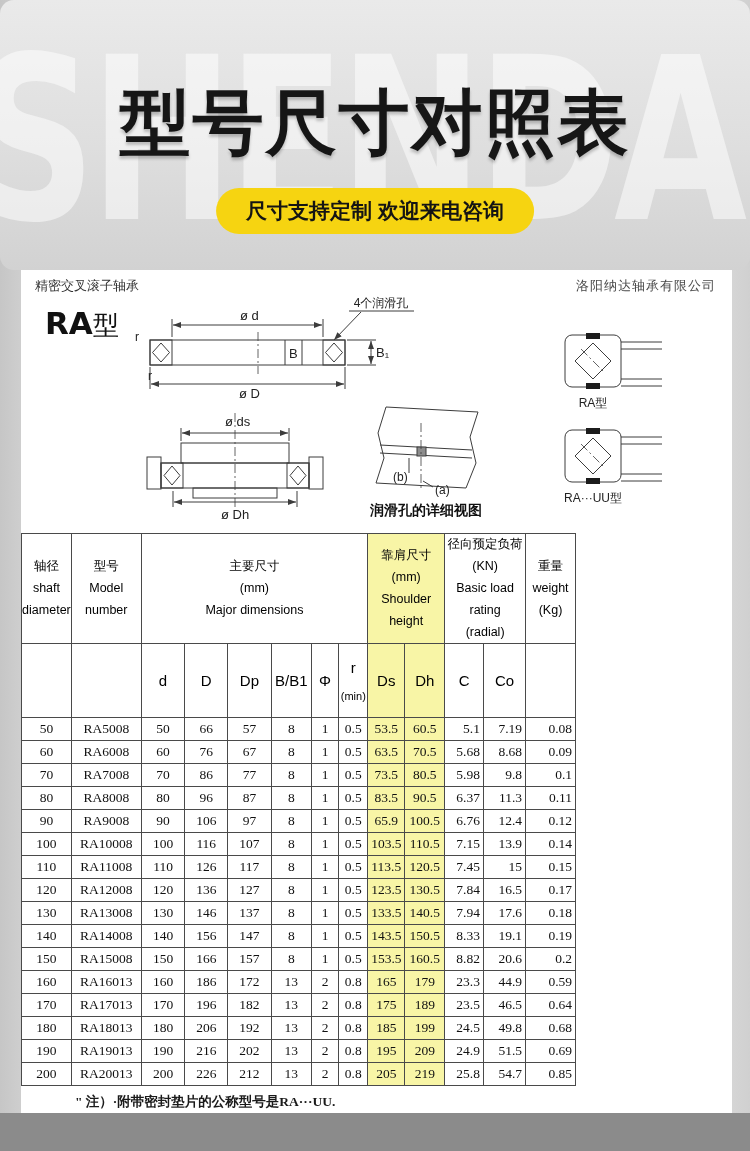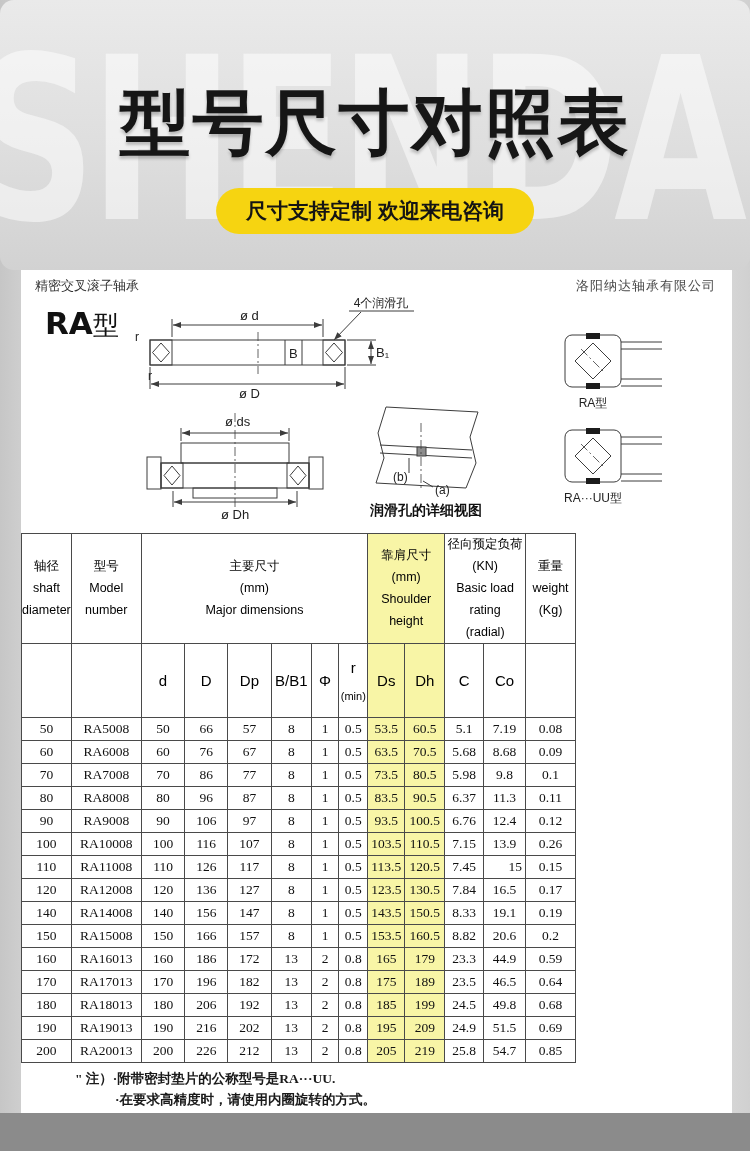--- a/index.html
+++ b/index.html
@@ -48,21 +48,21 @@
   
   table { border-collapse: collapse; table-layout: fixed;
           width: 555px; font-family: "Liberation Serif", serif; }
   th, td { border: 1px solid #4a4a4a; }
   thead tr.h1 th { height: 90px; font-weight: normal; font-size: 12.5px; line-height: 1.75;
                    white-space: pre-line; vertical-align: middle; font-family: "Liberation Sans", sans-serif; }
   thead tr.h2 th { height: 74px; font-weight: normal; font-size: 15px; vertical-align: middle;
                    font-family: "Liberation Sans", sans-serif; }
   thead .rmin { display: block; font-size: 11px; margin-top: 14px; }
   tbody td { height: 23px; font-size: 13.5px; text-align: center; padding: 0 3px; color: #111; }
-  td.num-left { text-align: center; }
+  td.num-left { text-align: right; }
   td.num-right { text-align: right; }
   .yellow { background: #f8f5a6; }
 
   
   .notes { margin: 6px 0 0 54px; font-family: "Liberation Serif", serif;
            font-size: 13.5px; font-weight: 600; color: #1a1a1a; line-height: 1.55; }
   .notes .n2 { margin-left: 40px; }
 
   .bottom-bar { height: 38px; background: #8b8b8b; }
 </style>
@@ -317,40 +317,40 @@
           </tr>
           <tr>
             <td>90</td>
             <td>RA9008</td>
             <td>90</td>
             <td>106</td>
             <td>97</td>
             <td>8</td>
             <td>1</td>
             <td>0.5</td>
-            <td class="yellow">93.5</td>
+            <td class="yellow">65.9</td>
             <td class="yellow">100.5</td>
             <td class="num-left">6.76</td>
             <td class="num-left">12.4</td>
             <td class="num-left">0.12</td>
           </tr>
           <tr>
             <td>100</td>
             <td>RA10008</td>
             <td>100</td>
             <td>116</td>
             <td>107</td>
             <td>8</td>
             <td>1</td>
             <td>0.5</td>
             <td class="yellow">103.5</td>
             <td class="yellow">110.5</td>
             <td class="num-left">7.15</td>
             <td class="num-left">13.9</td>
-            <td class="num-left">0.26</td>
+            <td class="num-left">0.14</td>
           </tr>
           <tr>
             <td>110</td>
             <td>RA11008</td>
             <td>110</td>
             <td>126</td>
             <td>117</td>
             <td>8</td>
             <td>1</td>
             <td>0.5</td>
@@ -367,20 +367,35 @@
             <td>136</td>
             <td>127</td>
             <td>8</td>
             <td>1</td>
             <td>0.5</td>
             <td class="yellow">123.5</td>
             <td class="yellow">130.5</td>
             <td class="num-left">7.84</td>
             <td class="num-left">16.5</td>
             <td class="num-left">0.17</td>
+          </tr>
+          <tr>
+            <td>130</td>
+            <td>RA13008</td>
+            <td>130</td>
+            <td>146</td>
+            <td>137</td>
+            <td>8</td>
+            <td>1</td>
+            <td>0.5</td>
+            <td class="yellow">133.5</td>
+            <td class="yellow">140.5</td>
+            <td class="num-left">7.94</td>
+            <td class="num-left">17.6</td>
+            <td class="num-left">0.18</td>
           </tr>
           <tr>
             <td>140</td>
             <td>RA14008</td>
             <td>140</td>
             <td>156</td>
             <td>147</td>
             <td>8</td>
             <td>1</td>
             <td>0.5</td>

